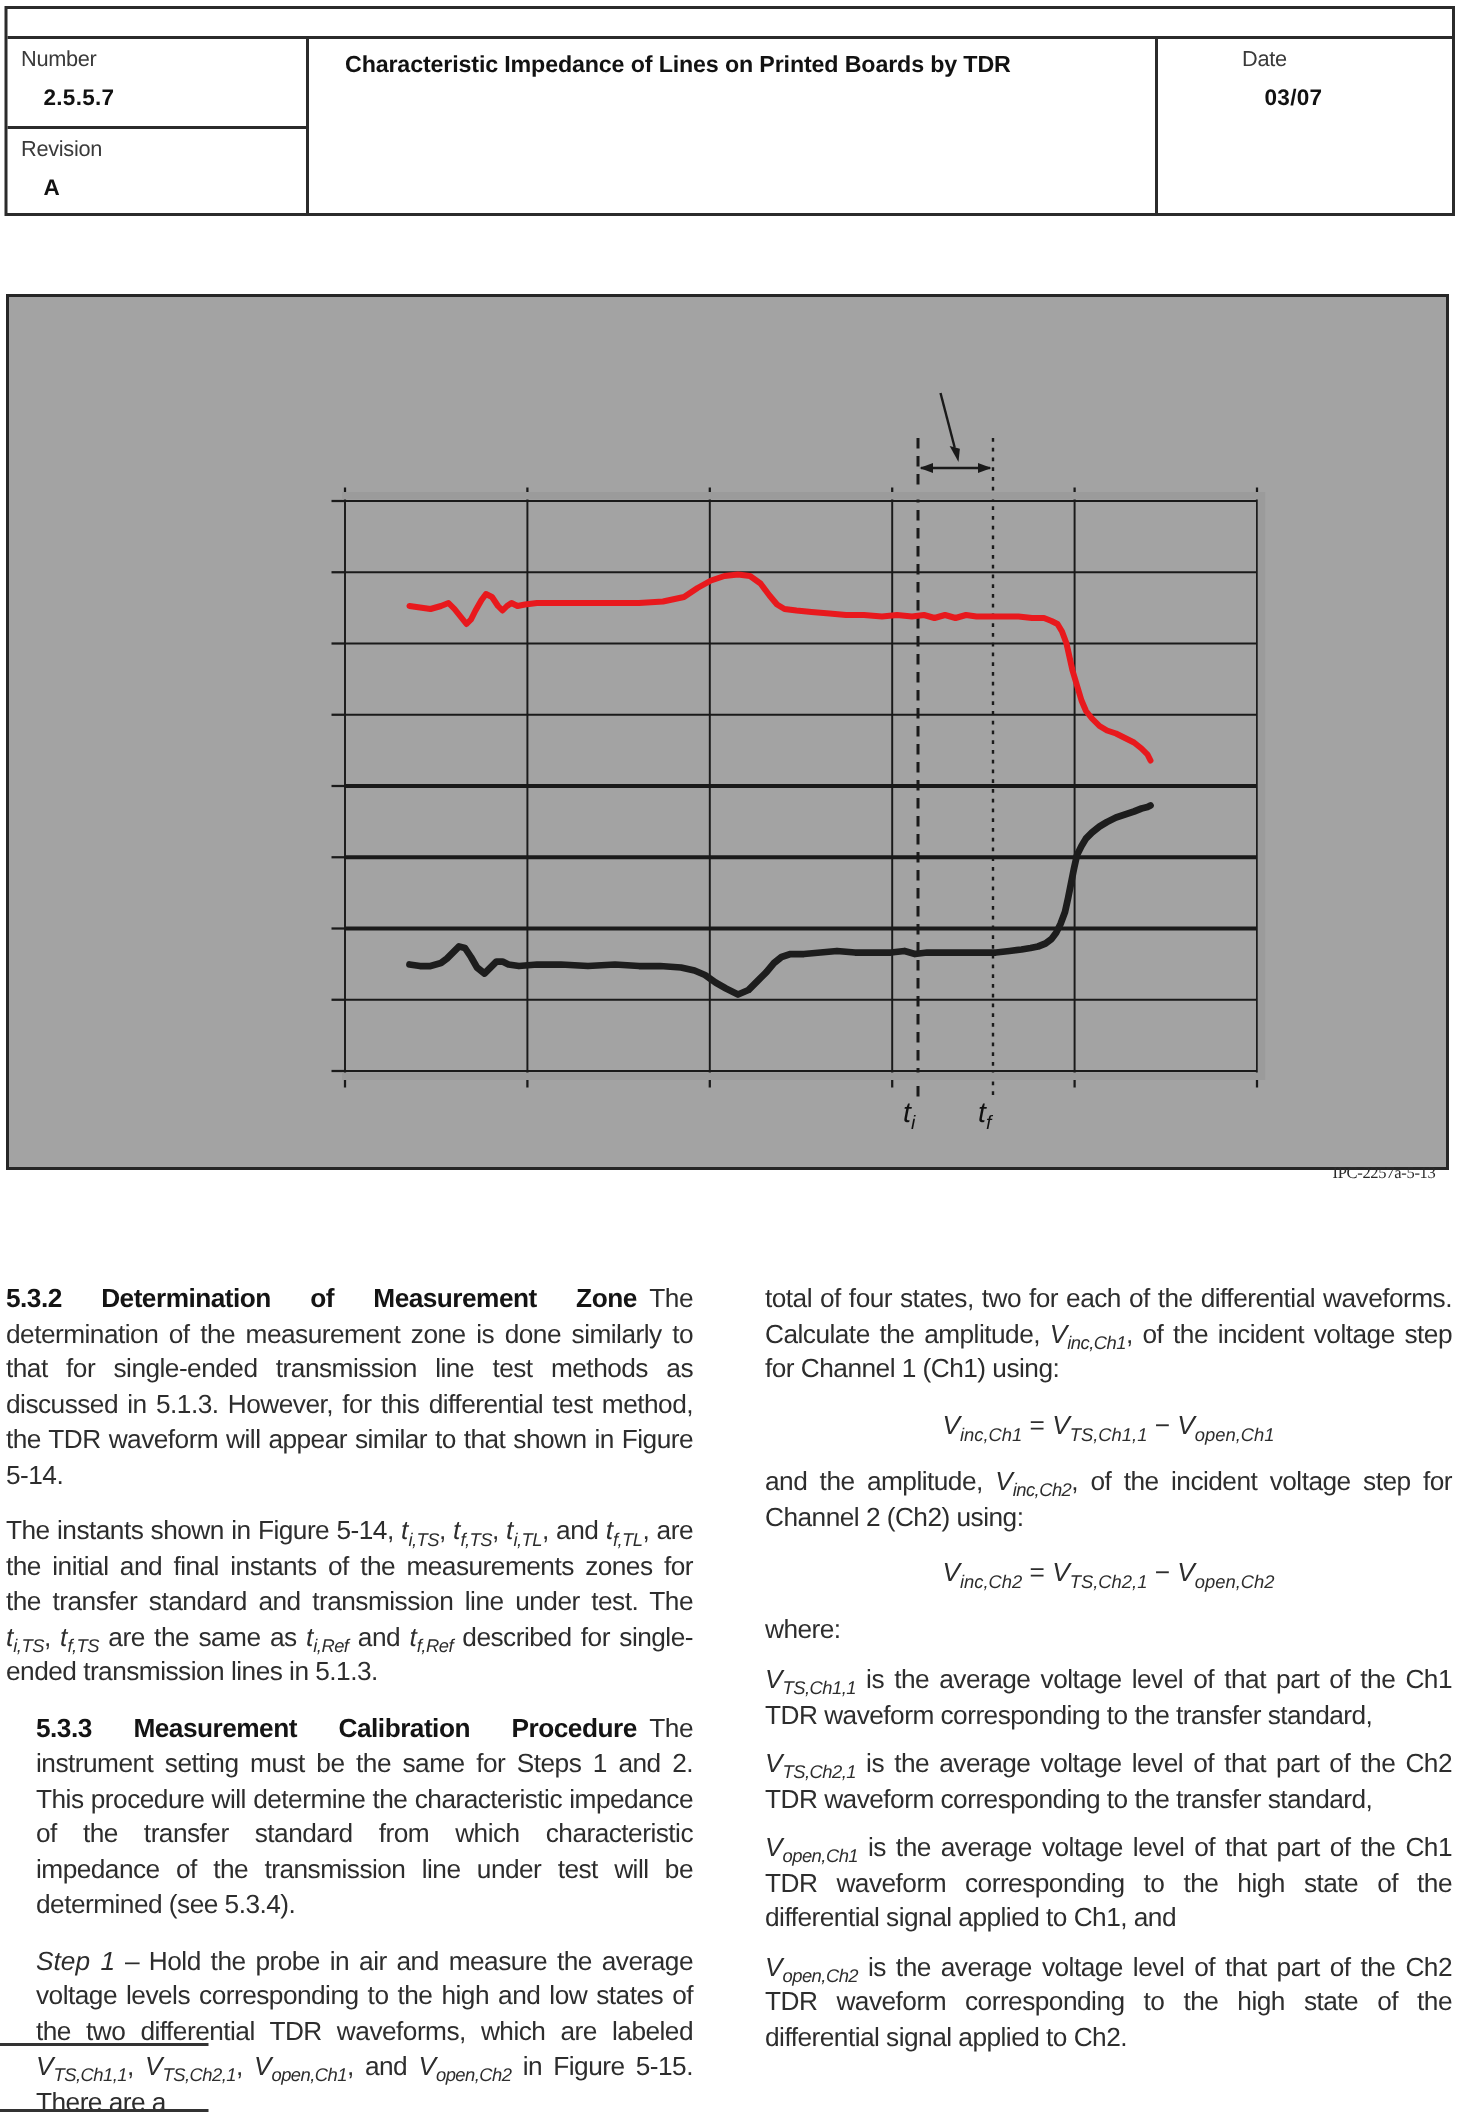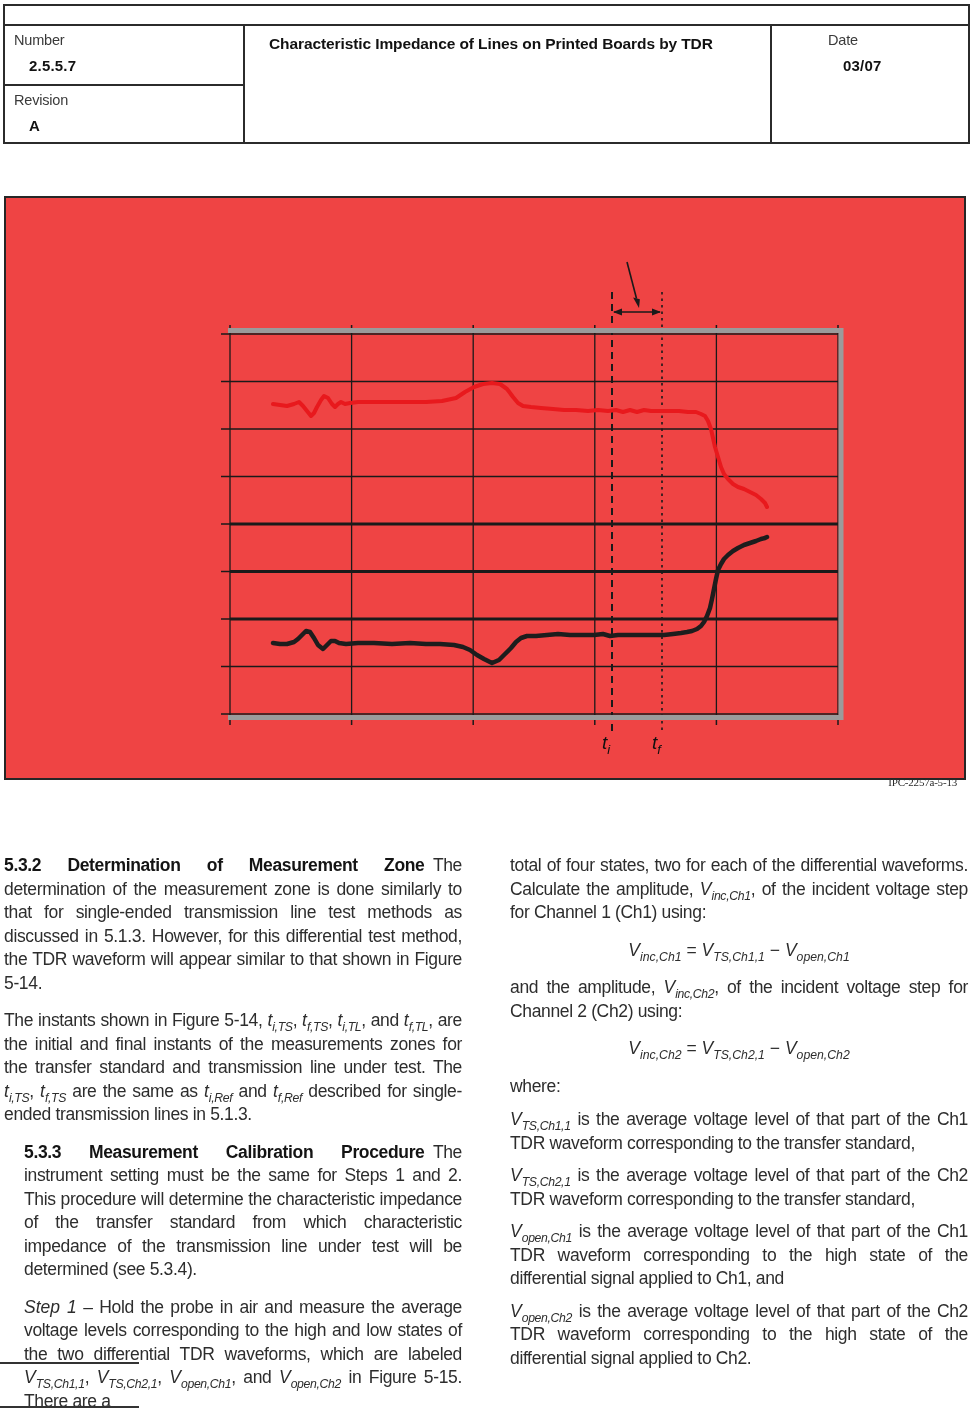--- a/index.html
+++ b/index.html
@@ -5,31 +5,31 @@
   html,body{margin:0;padding:0;background:#ffffff;}
   .page{position:relative;width:975px;height:1409px;background:#fff;overflow:hidden;
         font-family:"Liberation Sans","DejaVu Sans",sans-serif;color:#2d2d2d;}
 
   
   .hdr{position:absolute;left:3px;top:4px;width:967px;height:140px;
        border:2px solid #2b2b2b;box-sizing:border-box;background:#fff;}
   .hdr-top{height:18px;border-bottom:2px solid #2b2b2b;}
   .hdr-main{display:flex;height:118px;}
   .hc{box-sizing:border-box;}
-  .hc-num{width:240px;border-right:2px solid #2b2b2b;display:flex;flex-direction:column;}
+  .hc-num{width:201px;border-right:2px solid #2b2b2b;display:flex;flex-direction:column;}
   .hc-num .cell-a{height:58px;border-bottom:2px solid #2b2b2b;}
   .hc-subj{flex:1;border-right:2px solid #2b2b2b;}
   .hc-date{width:196px;padding-left:47px;}
   .lbl{display:block;font-size:14.5px;color:#3a3a3a;margin:6px 0 0 9px;letter-spacing:-0.2px;}
   .val{display:block;font-size:15px;font-weight:bold;color:#121212;margin:9px 0 0 24px;letter-spacing:0.2px;}
   .subj-val{font-size:15.5px;letter-spacing:-0.1px;}
 
   
   .figure{position:absolute;left:4px;top:196px;width:962px;height:584px;
-          border:2px solid #262626;box-sizing:border-box;background:#ef4444;}
+          border:2px solid #262626;box-sizing:border-box;background:#a3a3a3;}
   .figure svg{position:absolute;left:0;top:0;}
   .tlabel{position:absolute;font-style:italic;font-size:19px;color:#101010;letter-spacing:0;}
   .tlabel sub{font-size:13px;font-style:italic;line-height:0;}
   #ti-label{left:596px;top:534px;}
   #tf-label{left:646px;top:534px;}
   .figcode{position:absolute;right:7px;top:578px;font-size:11px;color:#2b2b2b;letter-spacing:-0.2px;font-family:Liberation Serif, serif;}
 
   
   .col{position:absolute;top:854px;width:458px;text-align:justify;
        font-size:17.5px;line-height:23.5px;letter-spacing:-0.35px;color:#2d2d2d;}

